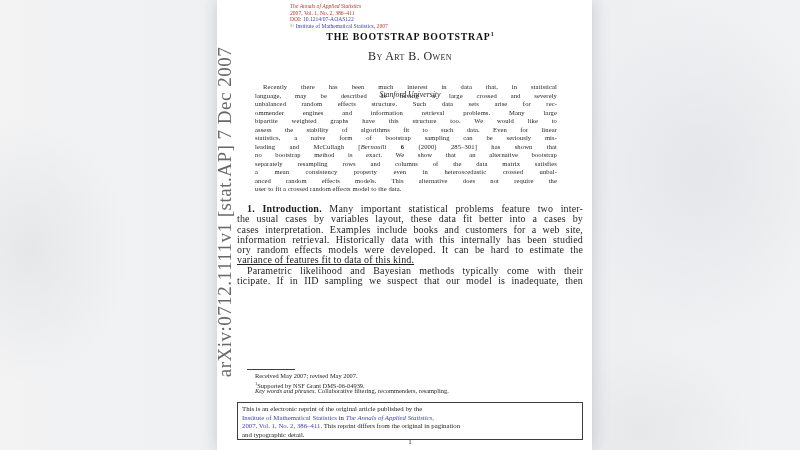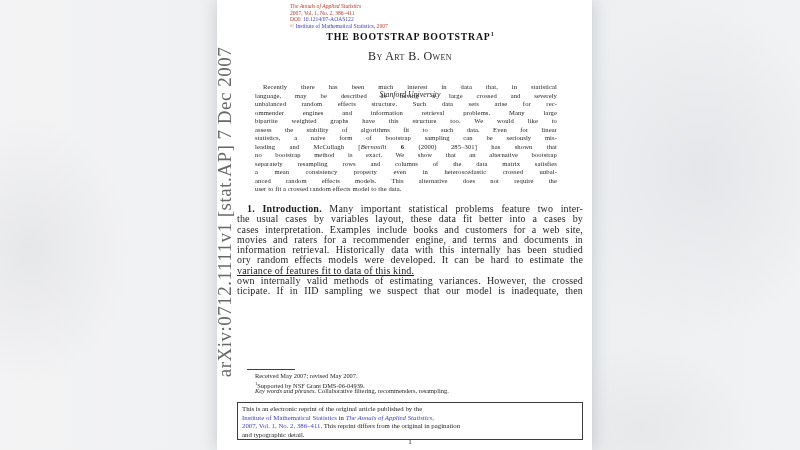--- a/index.html
+++ b/index.html
@@ -100,25 +100,24 @@
     <div class="ln">separately resampling rows and columns of the data matrix satisfies</div>
     <div class="ln">a mean consistency property even in heteroscedastic crossed unbal-</div>
     <div class="ln">anced random effects models. This alternative does not require the</div>
     <div class="ln last">user to fit a crossed random effects model to the data.</div>
   </div>
 
   <div class="bodytext">
     <div class="ln ind"><b>1. Introduction.</b><span>  Many important statistical problems feature two inter-</span></div>
     <div class="ln">the usual cases by variables layout, these data fit better into a cases by</div>
     <div class="ln">cases interpretation. Examples include books and customers for a web site,</div>
-    <div class="ln">movies and raters for a recommender engine, and terms and documents in</div>
     <div class="ln">information retrieval. Historically data with this internally has been studied</div>
     <div class="ln">ory random effects models were developed. It can be hard to estimate the</div>
     <div class="ln parend">variance of features fit to data of this kind.</div>
-    <div class="ln">own internally valid methods of estimating variances. However, the crossed</div>
+    <div class="ln ind">Parametric likelihood and Bayesian methods typically come with their</div>
     <div class="ln">ticipate. If in IID sampling we suspect that our model is inadequate, then</div>
   </div>
 
   <div class="fnrule"></div>
 
   <div class="footnotes">
     <div class="ln">Received May 2007; revised May 2007.</div>
     <div class="ln"><sup>1</sup><span>Supported by NSF Grant DMS-06-04939.</span></div>
     <div class="ln"><i>Key words and phrases.</i><span> Collaborative filtering, recommenders, resampling.</span></div>
   </div>

